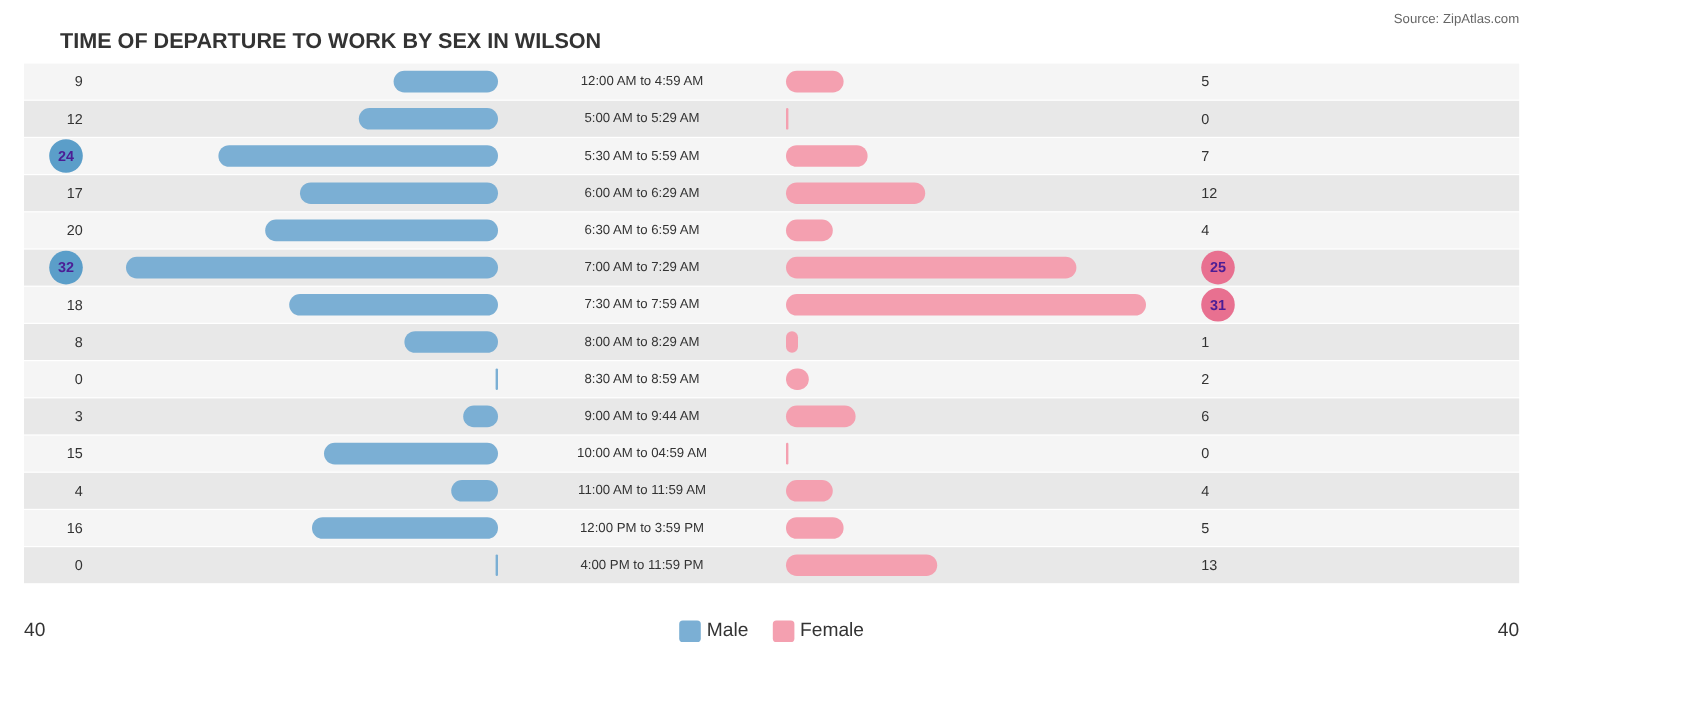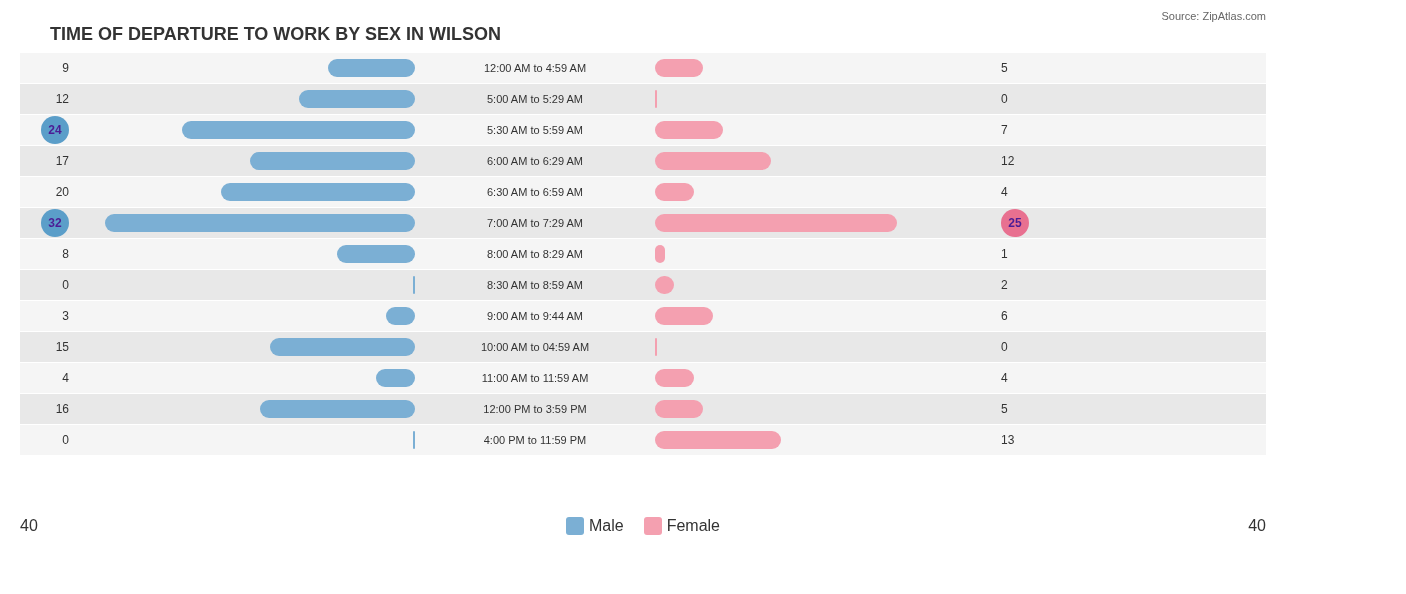--- a/index.html
+++ b/index.html
@@ -207,20 +207,31 @@
       <div class="row">
     <div class="left-val"><span class="val-badge badge-blue">32</span></div>
     <div class="left-bar-area">
       <div class="left-bar" style="width:310px;"></div>
     </div>
     <div class="label-cell">7:00 AM to 7:29 AM</div>
     <div class="right-bar-area">
       <div class="right-bar" style="width:242px;"></div>
     </div>
     <div class="right-val"><span class="val-badge badge-pink">25</span></div>
+  </div>
+      <div class="row">
+    <div class="left-val">18</div>
+    <div class="left-bar-area">
+      <div class="left-bar" style="width:174px;"></div>
+    </div>
+    <div class="label-cell">7:30 AM to 7:59 AM</div>
+    <div class="right-bar-area">
+      <div class="right-bar" style="width:300px;"></div>
+    </div>
+    <div class="right-val"><span class="val-badge badge-pink">31</span></div>
   </div>
       <div class="row">
     <div class="left-val">8</div>
     <div class="left-bar-area">
       <div class="left-bar" style="width:78px;"></div>
     </div>
     <div class="label-cell">8:00 AM to 8:29 AM</div>
     <div class="right-bar-area">
       <div class="right-bar" style="width:10px;"></div>
     </div>

